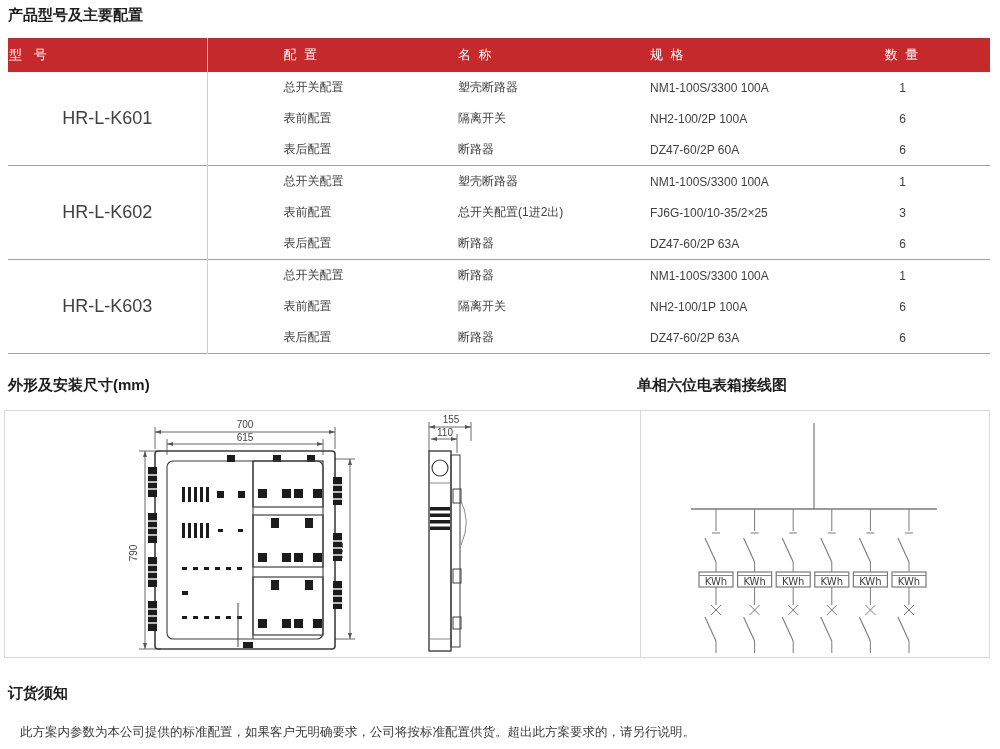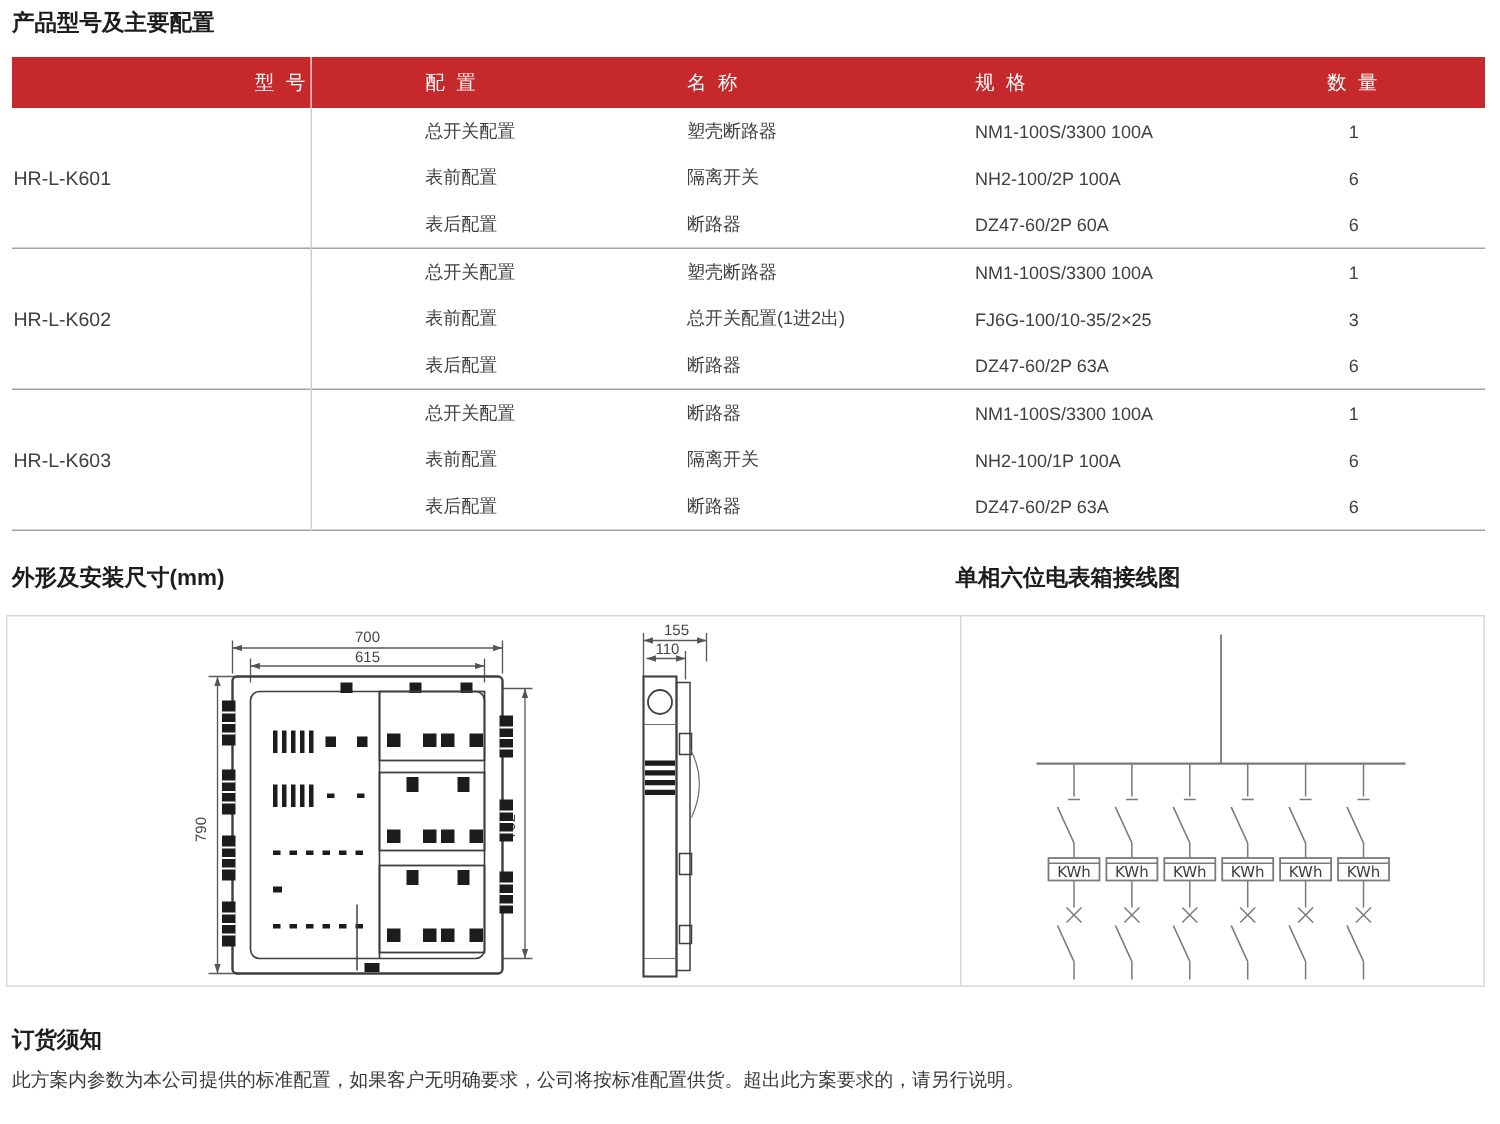--- a/index.html
+++ b/index.html
@@ -8,41 +8,41 @@
     font-family:"Liberation Sans","DejaVu Sans",sans-serif;color:#3c3c3c;
   }
   .page-title{position:absolute;left:8px;top:6px;margin:0;font-size:15px;font-weight:bold;color:#1d1d1d;text-align:center;}
   
   .spec-table{position:absolute;left:8px;top:38px;width:982px;border-collapse:collapse;table-layout:fixed;
     border-bottom:1px solid #a3a3a3;}
   .spec-table th{
     background:#c5292c;color:#ffffff;font-size:13px;font-weight:normal;height:32px;
     letter-spacing:2px;text-align:left;
   }
-  .spec-table th.c-model{border-right:1px solid rgba(255,255,255,.65);text-align:right;}
+  .spec-table th.c-model{border-right:1px solid rgba(255,255,255,.65);text-align:left;font-family:Liberation Mono, monospace;}
   .spec-table td{font-size:12px;color:#404040;height:29px;vertical-align:middle;}
-  .spec-table td.c-model{border-right:1px solid #cfcfcf;font-size:13px;}
+  .spec-table td.c-model{text-align:center;border-right:1px solid #cfcfcf;font-size:18px;}
   .c-config{padding-left:76px;}
   .c-name{padding-left:8px;}
   .c-spec{padding-left:10px;}
   .c-qty{text-align:center;padding-right:36px;}
   th.c-qty{text-align:center;}
   tbody.group-sep > tr:first-child > td{border-top:1px solid #a3a3a3;}
   .note{position:absolute;left:8px;top:336px;margin:0;font-size:12px;color:#4c4c4c;}
   
   .sec-title{position:absolute;top:376px;margin:0;font-size:15px;font-weight:bold;color:#1d1d1d;text-align:right;}
   .sec-dim{left:8px;}
   .sec-wire{left:637px;}
   
   .panel{position:absolute;top:410px;background:#fff;border:1px solid #d9d9d9;box-sizing:border-box;}
   .panel-dim{left:4px;width:744px;height:248px;}
   .panel-wire{left:640px;width:350px;height:248px;}
   
   .order-title{position:absolute;left:8px;top:684px;margin:0;font-size:15px;font-weight:bold;color:#1d1d1d;}
-  .order-body{position:absolute;left:8px;top:712px;margin:0;font-size:12.5px;color:#3a3a3a;}
+  .order-body{position:absolute;left:8px;top:712px;margin:12px;font-size:12.5px;color:#3a3a3a;}
   
   svg{display:block;}
   .ln{stroke:#3f3f3f;fill:none;}
   .thin{stroke:#6d6d6d;fill:none;stroke-width:0.8;}
   .dim{stroke:#5a5a5a;fill:none;stroke-width:0.9;}
   .dimtxt{fill:#444;font-size:10px;font-family:"Liberation Sans","DejaVu Sans",sans-serif;}
   .blk{fill:#1c1c1c;stroke:none;}
   .stripe{stroke:#ffffff;stroke-width:1.4;}
   .wire{stroke:#7a7a7a;fill:none;}
   .kwhtxt{fill:#3d3d3d;font-size:10px;font-family:"DejaVu Sans","Liberation Sans",sans-serif;}

